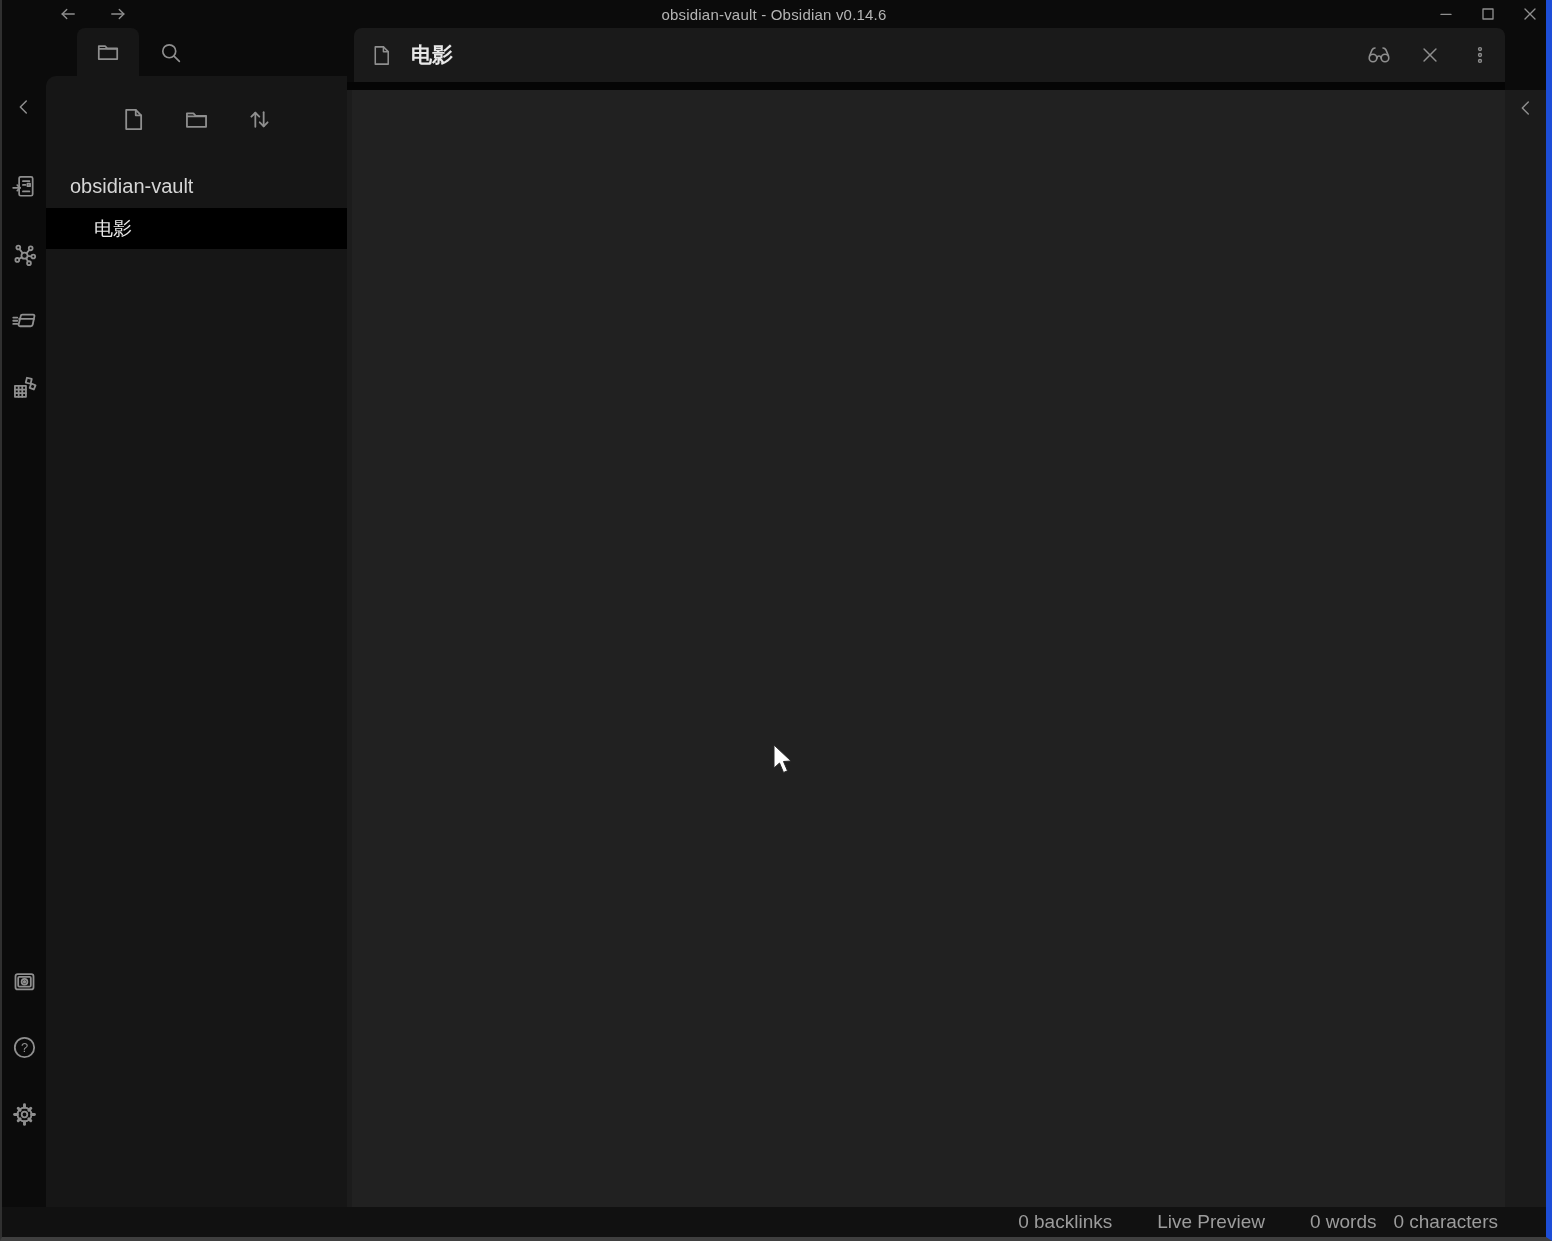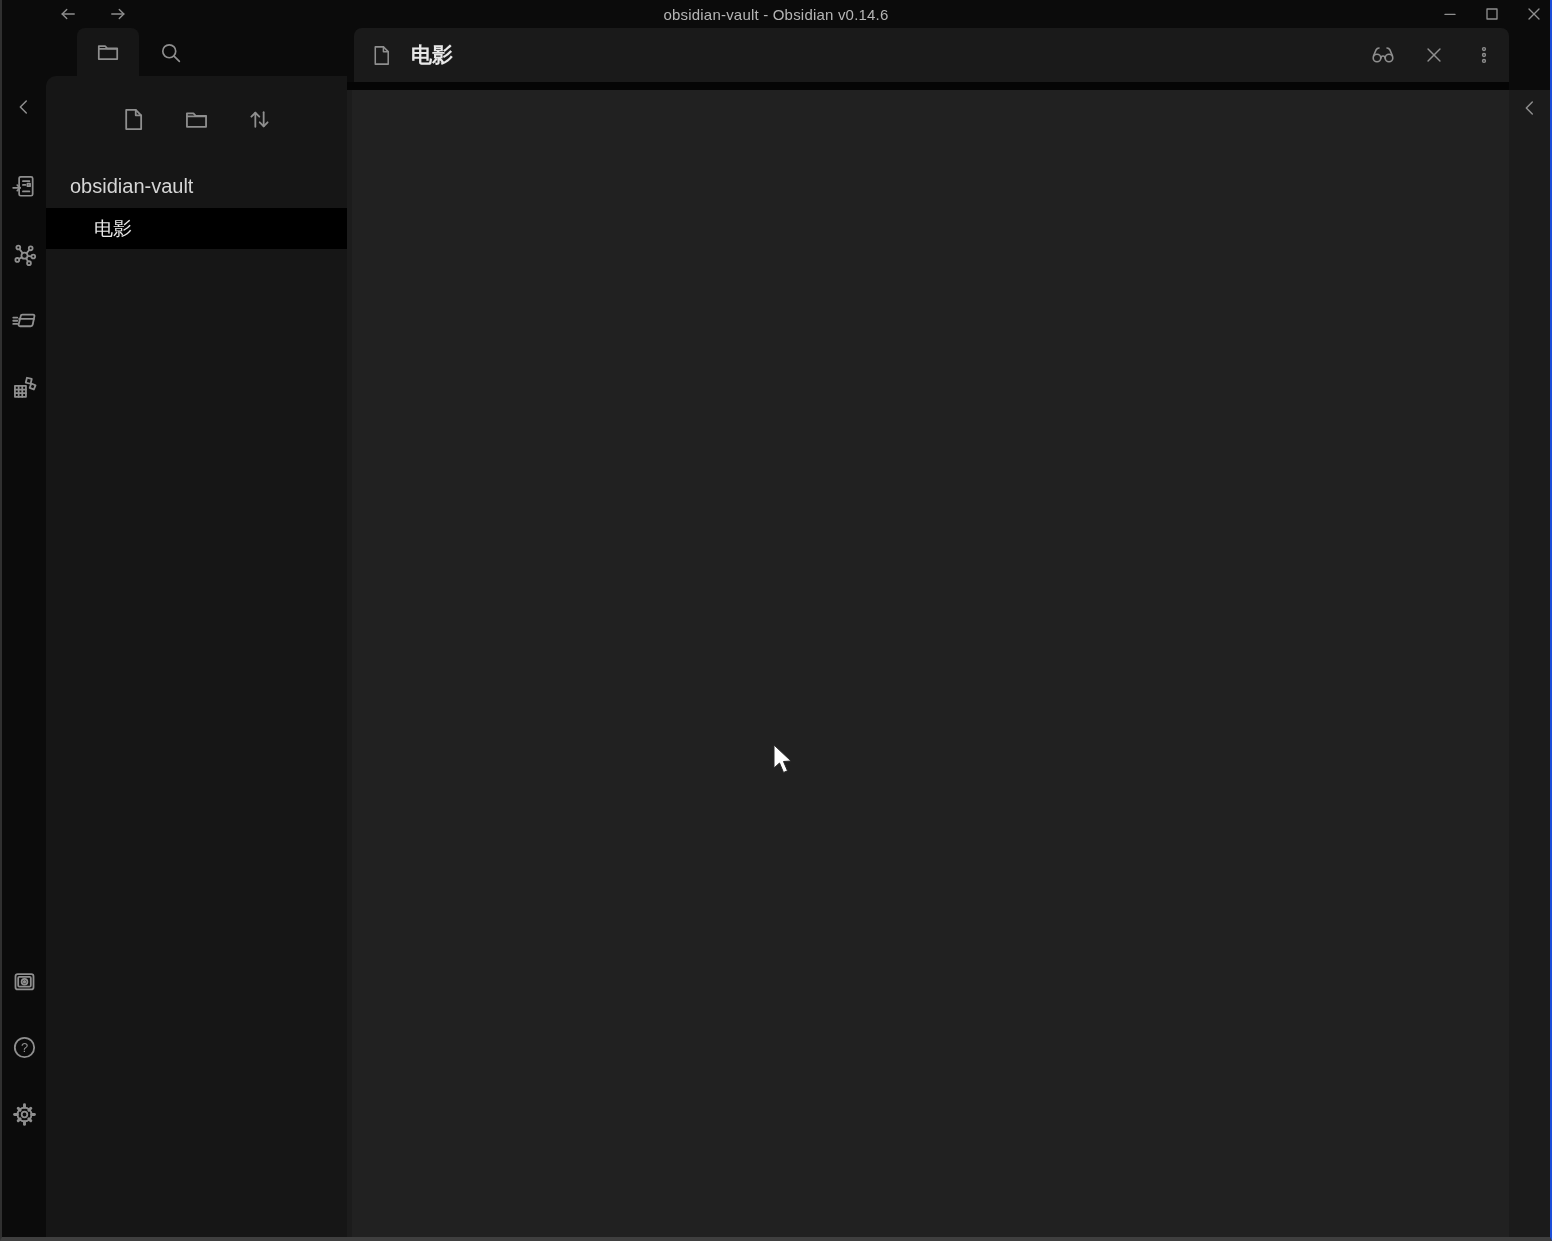--- a/index.html
+++ b/index.html
@@ -2,21 +2,21 @@
 <html><head>
 <meta charset="utf-8">
 <style>
   * { margin:0; padding:0; box-sizing:border-box; }
   html,body { background:#000; }
   .window {
     width:1552px; height:1241px;
     background:#0b0b0b;
     font-family:"Liberation Sans","DejaVu Sans",sans-serif;
     display:flex; flex-direction:column;
-    border-left:2px solid #303030; border-right:2px solid #1d4ed8; border-bottom:4px solid #3f3f3f;
+    border-left:2px solid #303030; border-right:6px solid #1d4ed8; border-bottom:4px solid #3f3f3f;
     position:relative; overflow:hidden;
   }
   svg { display:block; }
   .ic { stroke:#8f8f8f; fill:none; stroke-width:1.6; stroke-linecap:round; stroke-linejoin:round; }
 
   
   .titlebar { height:28px; position:relative; display:flex; align-items:center; flex:0 0 auto; }
   .nav-arrows { position:absolute; left:56px; top:0; height:28px; display:flex; gap:30px; align-items:center; }
   .tb-btn { background:none; border:none; padding:0; cursor:default; display:flex; align-items:center; justify-content:center; }
   .tb-title { width:100%; text-align:center; color:#b5b5b5; font-size:15px; letter-spacing:.2px; }
@@ -282,14 +282,20 @@
       <div class="right-strip-body">
         <button>
           <svg class="ic" width="22" height="22" viewBox="0 0 24 24">
               <path d="M14.5 5.5 L8 12 L14.5 18.5"></path>
             </svg>
         </button>
       </div>
     </div>
   </div>
 
+  <div class="statusbar">
+    <button class="status-item">0 backlinks</button>
+    <button class="status-item">Live Preview</button>
+    <span class="status-item">0 words</span>
+    <span class="status-item tight">0 characters</span>
+  </div>
 
 </div>
 
 </body></html>

